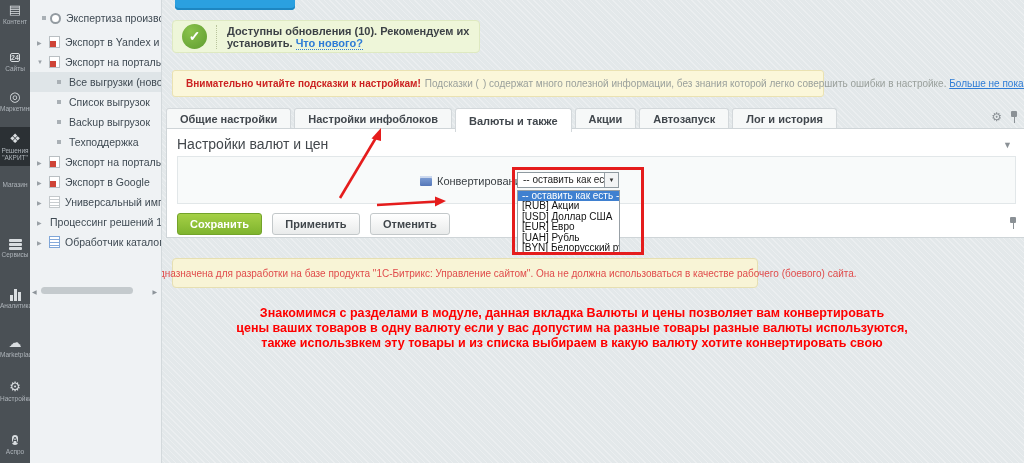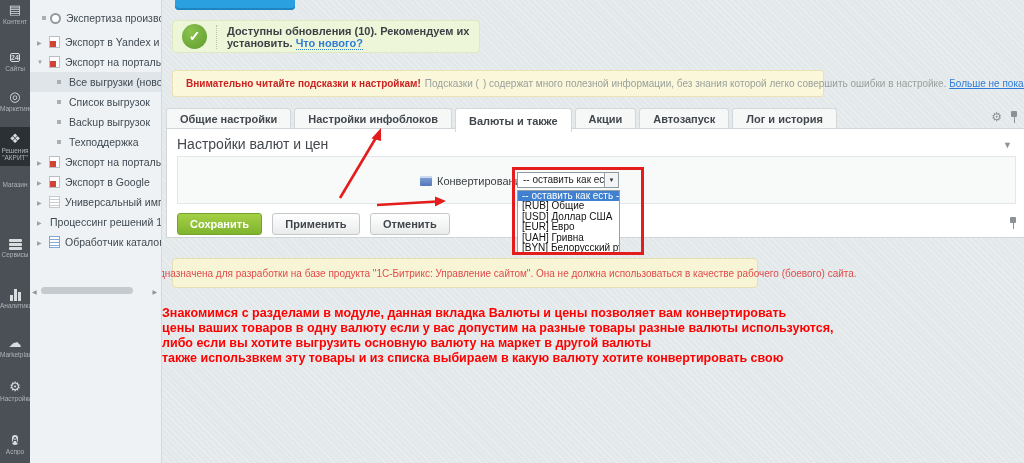--- a/index.html
+++ b/index.html
@@ -78,21 +78,21 @@
   .dopt { height:10.4px; line-height:10.4px; padding-left:4px; white-space:nowrap; overflow:hidden; cursor:pointer; }
   .dopt.hl { background:#3f80d0; color:#fff; }
   
   .pfooter { position:absolute; left:4px; top:207px; width:858px; height:31px; background:#fff; border-left:1px solid #cfd5d8; border-bottom:1px solid #cfd5d8; z-index:2; }
   .btn { display:inline-block; margin:6px 0 4px 6px; padding:4px 12px; border-radius:3px; font-size:11px; font-weight:bold; cursor:pointer; }
   .btn.green { margin-left:10px; background:linear-gradient(#a5d046,#7fb42e); border:1px solid #73a32a; color:#fff; }
   .btn.gray { background:linear-gradient(#ffffff,#e9ebeb); border:1px solid #c3c8ca; color:#40464b; }
   .pin2 { position:absolute; right:7px; top:10px; }
   
   .banner-warning { position:absolute; left:10px; top:258px; width:586px; height:30px; background:#f8f4d6; border:1px solid #e6dfb2; border-radius:4px; display:flex; align-items:center; justify-content:center; font-size:10px; color:#e04b4b; white-space:nowrap; }
-  .annotation { position:absolute; left:0; top:306px; width:820px; color:#fe0000; font-weight:bold; font-size:12.5px; line-height:15px; }
+  .annotation { position:absolute; left:0; top:306px; width:820px; text-align:center; color:#fe0000; font-weight:bold; font-size:12.5px; line-height:15px; }
   
   .redrect { position:absolute; left:512px; top:167px; width:132px; height:88px; border:3px solid #e51c1c; z-index:6; pointer-events:none; }
   .arrows { position:absolute; left:0; top:0; width:1024px; height:463px; z-index:7; pointer-events:none; }
 </style>
 </head>
 <body>
 
 <div class="stage">
 
   <div class="rail">
@@ -259,42 +259,41 @@
         <span class="flabel">Конвертирование валют:</span>
         <div class="fselect">
           <span>-- оставить как есть --</span>
           <span class="sarr">▼</span>
         </div>
       </div>
     </div>
 
     <div class="droplist">
       <div class="dopt hl">-- оставить как есть --</div>
-      <div class="dopt">[RUB] Общие</div>
+      <div class="dopt">[RUB] Акции</div>
       <div class="dopt">[USD] Доллар США</div>
       <div class="dopt">[EUR] Евро</div>
-      <div class="dopt">[UAH] Гривна</div>
+      <div class="dopt">[UAH] Рубль</div>
       <div class="dopt">[BYN] Белорусский рубль</div>
     </div>
 
     <div class="pfooter">
       <span class="btn green">Сохранить</span>
       <span class="btn gray">Применить</span>
       <span class="btn gray">Отменить</span>
       <span class="pin pin2"></span>
     </div>
 
     <div class="banner-warning">
       <span>Эта установка предназначена для разработки на базе продукта "1С-Битрикс: Управление сайтом". Она не должна использоваться в качестве рабочего (боевого) сайта.</span>
     </div>
 
     <div class="annotation">
       <div>Знакомимся с разделами в модуле, данная вкладка Валюты и цены позволяет вам конвертировать</div>
       <div>цены ваших товаров в одну валюту если у вас допустим на разные товары разные валюты используются,</div>
-      <div>либо если вы хотите выгрузить основную валюту  на маркет в другой валюты</div>
       <div>также использвкем эту товары и из списка выбираем в какую валюту хотите конвертировать свою</div>
     </div>
   </div>
 
   <div class="redrect"></div>
   <svg class="arrows" viewBox="0 0 1024 463" xmlns="http://www.w3.org/2000/svg">
     <g stroke="#e51c1c" stroke-width="2.6" fill="#e51c1c">
       <line x1="340" y1="198" x2="377" y2="136"></line>
       <polygon points="381,128 371.5,138.5 381,141" stroke="none"></polygon>
     </g>

